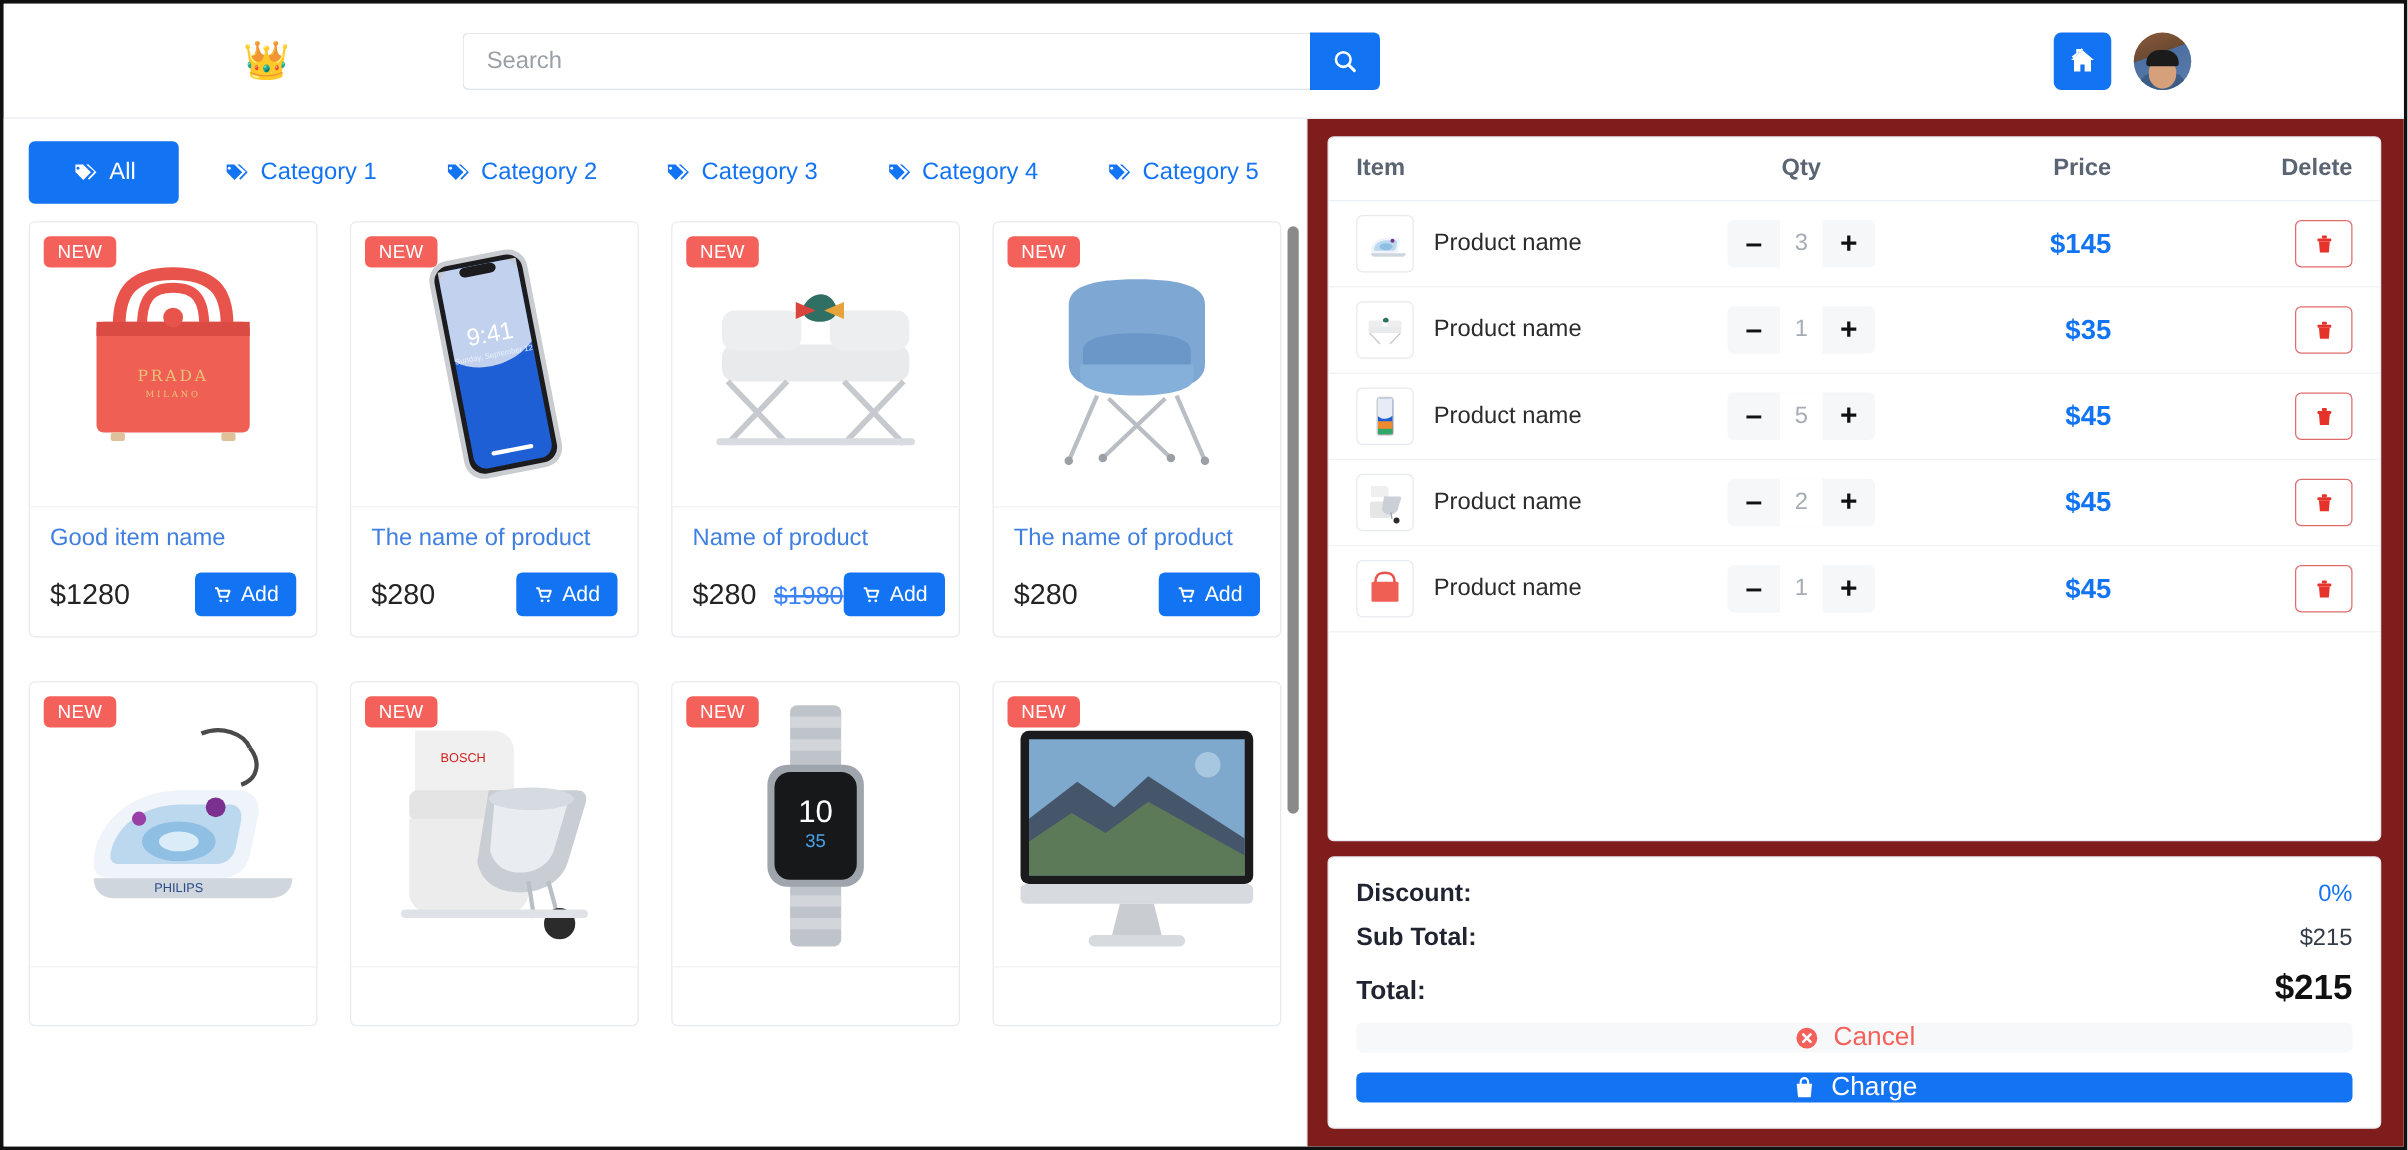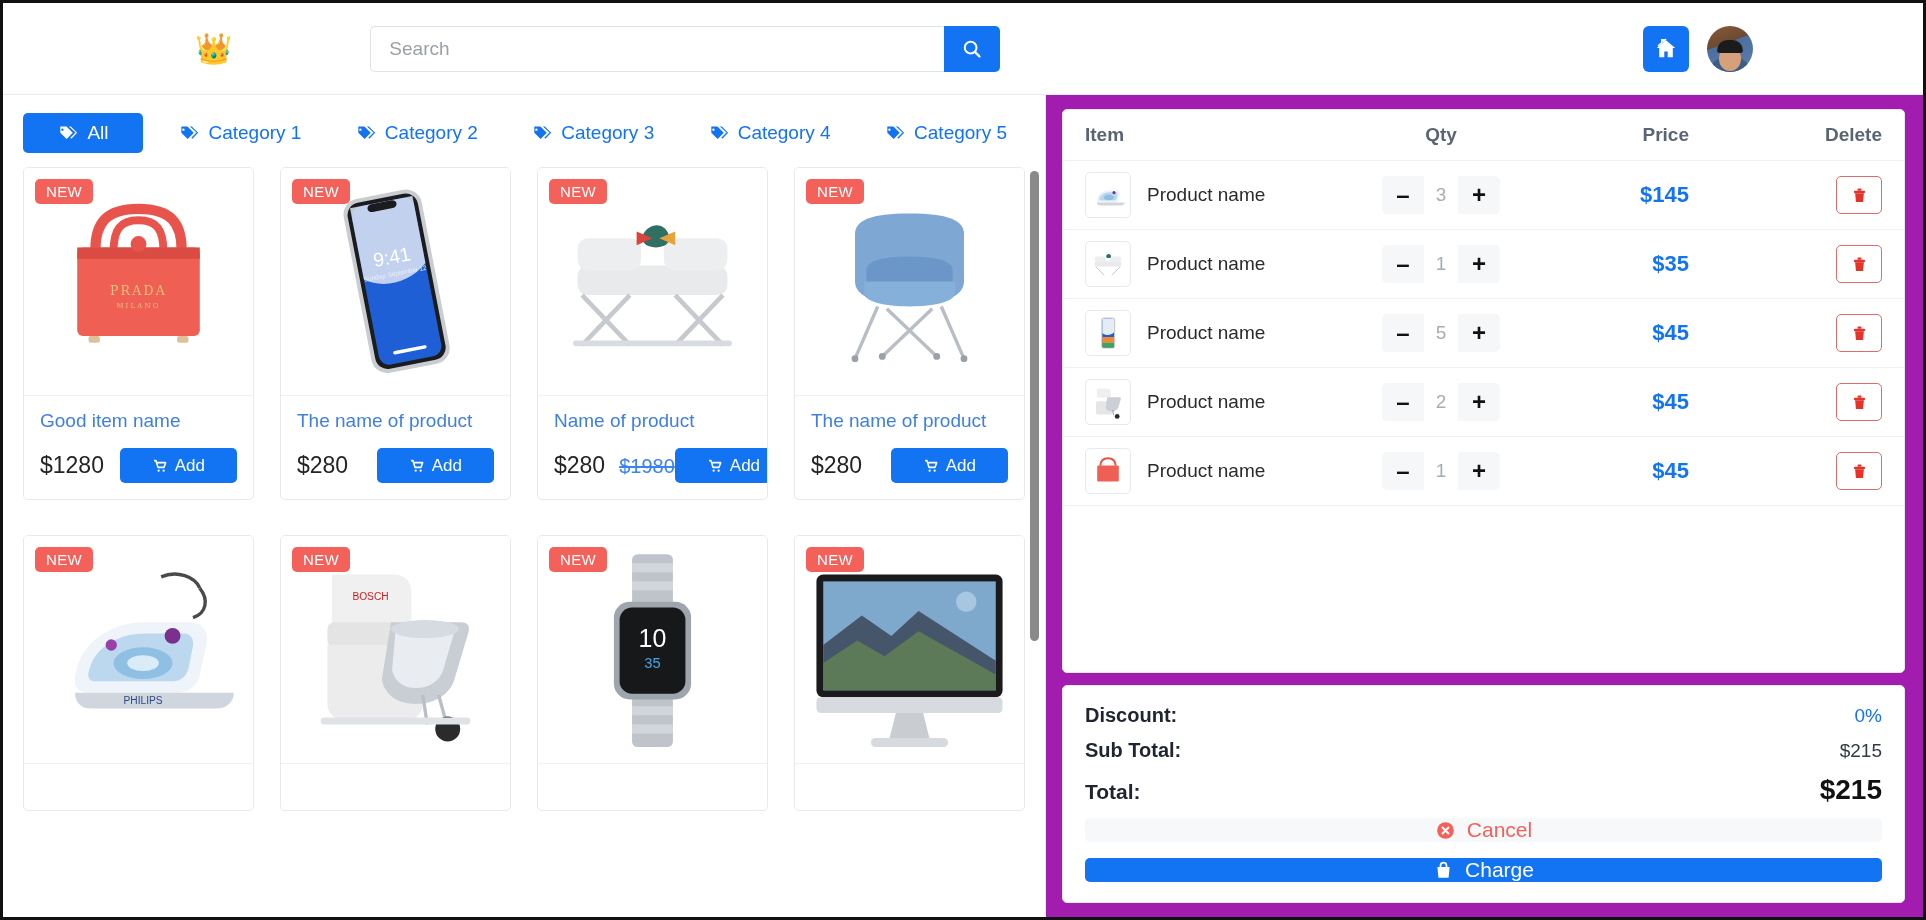--- a/index.html
+++ b/index.html
@@ -23,21 +23,21 @@
     display: flex; align-items: center;
     position: relative;
     border-bottom: 1px solid #e9ecef;
   }
   .brand { display: flex; align-items: center; margin-left: 192px; gap: 16px; }
   .brand-logo { font-size: 30px; line-height: 1; }
   .brand-title { font-size: 33px; color: #1d1d1f; font-weight: 400; letter-spacing: -0.3px; }
 
   .search-wrap { display: flex; margin-left: 138px; }
   .search-input {
-    width: 574px; height: 46px;
+    width: 678px; height: 46px;
     border: 1px solid #dfe3e8; border-right: none;
     border-radius: 5px 0 0 5px;
     padding: 0 18px; font-size: 19px; color: #3a3a3a;
     font-family: "Liberation Sans", sans-serif;
     outline: none; background: #fff;
   }
   .search-input::placeholder { color: #9aa0a6; }
   .search-btn {
     width: 56px; height: 46px;
     background: #1273f3; border: none; border-radius: 0 5px 5px 0;
@@ -79,21 +79,21 @@
     width: 1043px; flex: 0 0 1043px;
     background: #fff; margin: 0; padding: 0;
     display: flex; flex-direction: column;
     border-right: 1px solid #eceff3;
   }
   .tabs {
     display: flex; align-items: center; padding: 18px 20px 10px 20px; gap: 0;
   }
   .tab {
     display: flex; align-items: center; justify-content: center; gap: 9px;
-    height: 40px; padding: 0 18px; border-radius: 5px;
+    height: 50px; padding: 0 18px; border-radius: 5px;
     font-size: 19px; color: #1273f3; background: transparent;
     border: none; cursor: pointer; white-space: nowrap;
     font-family: "Liberation Sans", sans-serif;
   }
   .tab.active { background: #1273f3; color: #fff; min-width: 120px; }
   .tab-spacer { flex: 1; }
 
   .grid-scroll {
     flex: 1; overflow: hidden; position: relative;
     padding: 4px 20px 0 20px;
@@ -118,34 +118,34 @@
     padding: 4px 11px; border-radius: 5px; letter-spacing: .3px;
   }
   .card-body { padding: 14px 16px 16px 16px; }
   .card-name { font-size: 19px; color: #3f7fe0; margin-bottom: 16px; }
   .card-row { display: flex; align-items: center; justify-content: space-between; margin-top: 15px; }
   .price-group { display: flex; align-items: baseline; gap: 14px; }
   .price { font-size: 23px; color: #242424; }
   .price-old { font-size: 20px; color: #3b82f6; text-decoration: line-through; }
   .add-btn {
     background: #1273f3; color: #fff; border: none; border-radius: 5px;
-    height: 35px; padding: 0 32px; font-size: 17px; cursor: pointer;
+    height: 35px; padding: 0 14px; font-size: 17px; cursor: pointer;
     display: flex; align-items: center; gap: 7px;
     font-family: "Liberation Sans", sans-serif;
   }
 
   .vscroll {
     position: absolute; right: 6px; top: 8px; width: 9px; height: 470px;
     background: #8a8a8a; border-radius: 5px; cursor: pointer;
   }
 
   
   .cart {
     flex: 1; display: flex; flex-direction: column;
-    padding: 14px 18px 14px 16px; gap: 12px; background: #a21caf; justify-content: center;
+    padding: 14px 18px 14px 16px; gap: 12px; background: #7f1d1d; justify-content: center;
   }
   .cart-table-wrap {
     background: #fff; border: 1px solid #e6e9ee; border-radius: 5px;
     flex: 1; display: flex; flex-direction: column; overflow: hidden;
   }
   .cart-head {
     display: grid; grid-template-columns: 268px 176px 160px 1fr;
     align-items: center; padding: 14px 22px;
     border-bottom: 1px solid #eceff3;
   }

